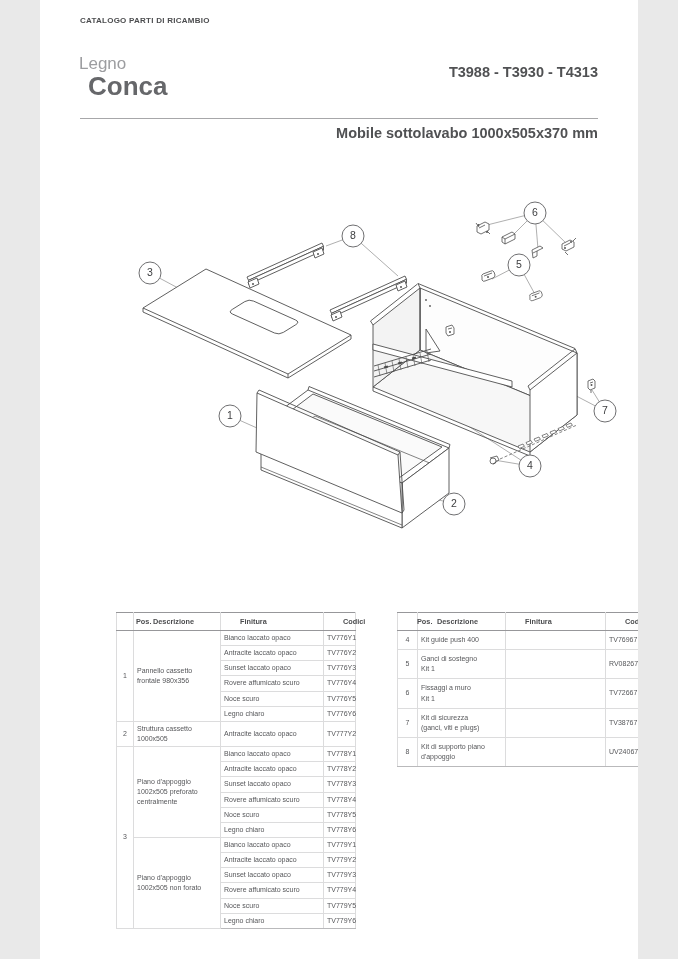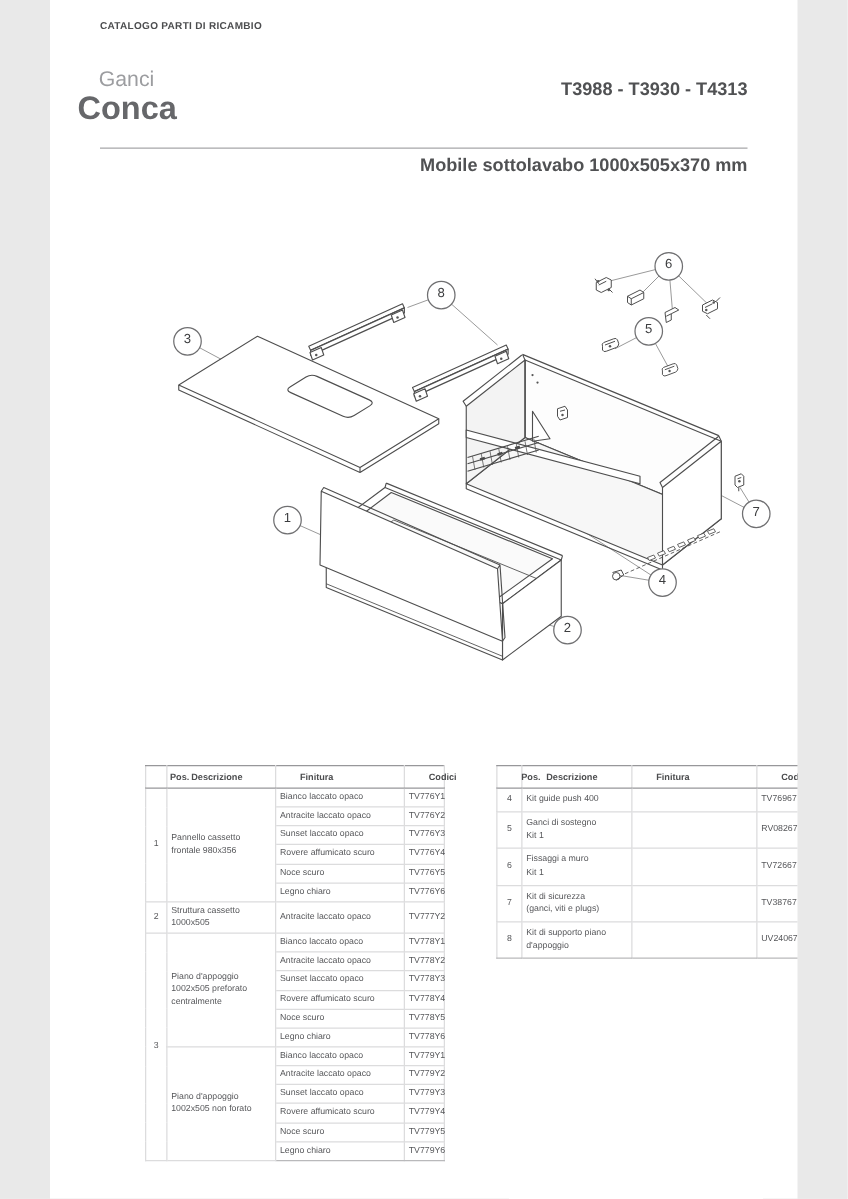--- a/index.html
+++ b/index.html
@@ -2,21 +2,21 @@
 <html><head>
 <meta charset="utf-8">
 <style>
   html,body{margin:0;padding:0;background:#e9e9e9;}
   .page{position:relative;width:598px;height:959px;background:#ffffff;margin:0 auto;
         font-family:"Liberation Sans",sans-serif;overflow:hidden;}
   
   .eyebrow{position:absolute;left:40px;top:16px;font-size:8px;font-weight:700;
            color:#4c4d4f;letter-spacing:.25px;}
   .family{position:absolute;left:39px;top:54px;font-size:17px;color:#9c9da0;}
-  .product{position:absolute;left:22px;top:71px;font-size:26px;font-weight:700;color:#66676a;}
+  .product{position:absolute;left:48px;top:71px;font-size:26px;font-weight:700;color:#66676a;}
   .codes{position:absolute;right:40px;top:64px;font-size:14.5px;font-weight:700;color:#505153;text-align:center;}
   .subtitle{position:absolute;right:40px;top:85px;font-size:14.5px;font-weight:700;color:#505153;text-align:right;margin-top:40px;}
   .rule{position:absolute;left:40px;right:40px;top:118px;border-top:1px solid #a7a7a9;}
   
   .diagram{position:absolute;left:0;top:0;}
   .callout{position:absolute;width:21px;height:21px;border:1.2px solid #6f6f71;border-radius:50%;
            background:#fff;color:#3c3d3f;font-size:10.5px;line-height:19px;text-align:center;
            transform:translate(-50%,-50%);}
   
   .tbl{position:absolute;top:612px;}
@@ -36,21 +36,21 @@
   td.fin,td.cod{white-space:nowrap;}
   .pageno{position:absolute;left:0;right:0;top:930px;text-align:center;
           font-size:7.5px;color:#58595b;}
 </style>
 </head>
 <body>
 
 <div class="page">
 
   <div class="eyebrow">CATALOGO PARTI DI RICAMBIO</div>
-  <div class="family">Ganci</div>
+  <div class="family">Legno</div>
   <div class="product">Conca</div>
   <div class="codes">T3988 - T3930 - T4313</div>
   <div class="subtitle">Mobile sottolavabo 1000x505x370 mm</div>
   <div class="rule"></div>
 
   <svg class="diagram" width="678" height="959" viewBox="0 0 678 959">
     <defs>
       <g id="rail" stroke="#4e4e4e" stroke-width="0.9" stroke-linejoin="round">
         <path fill="#fff" d="M0,0 L75,-34 L76.5,-30.7 L1.5,3.3 Z"></path>
         <path fill="#fff" d="M1.5,3.3 L76.5,-30.7 L76.5,-26.7 L1.5,7.3 Z"></path>

